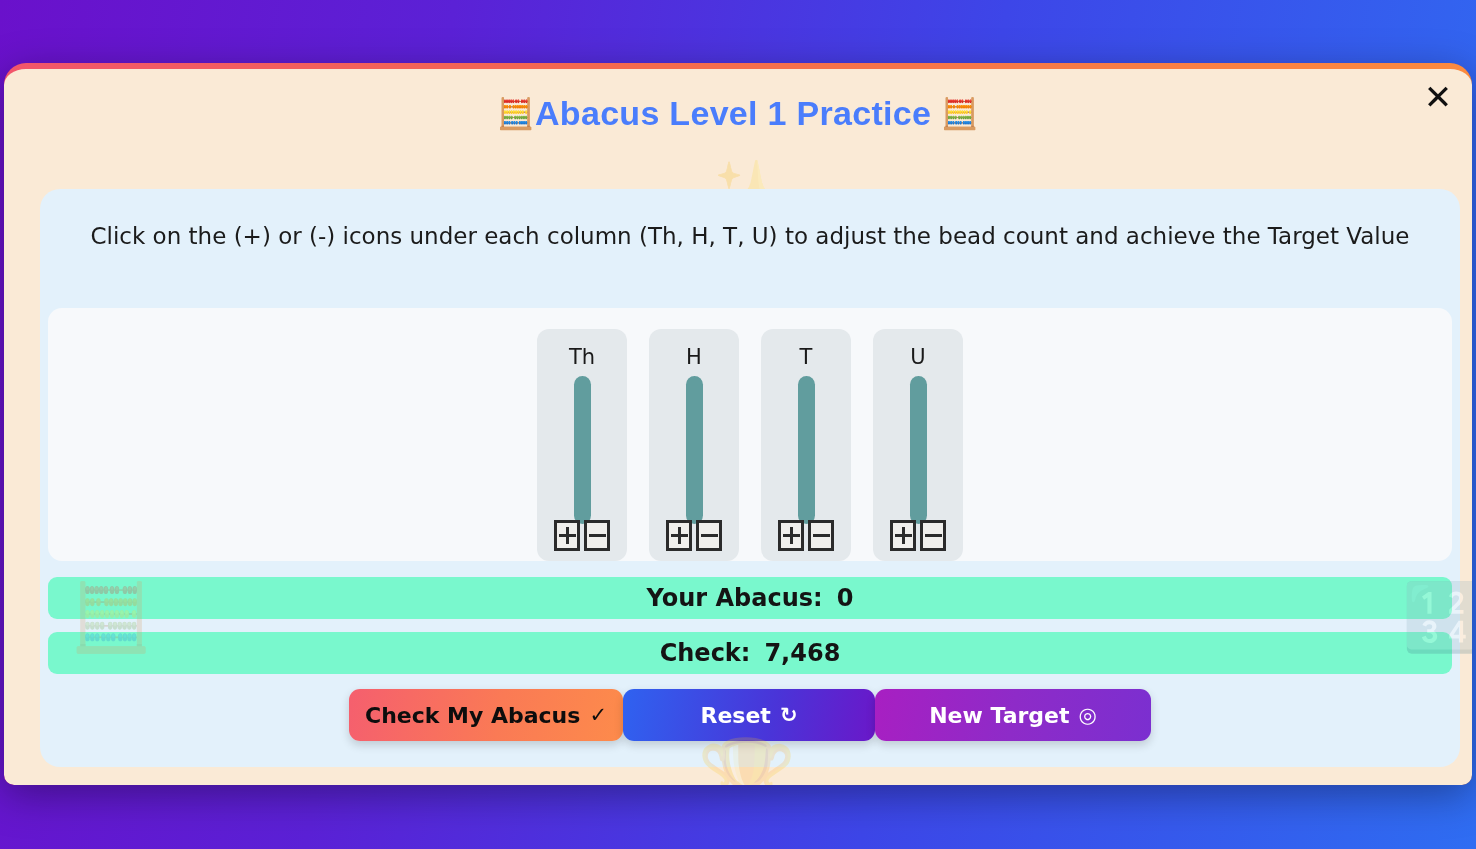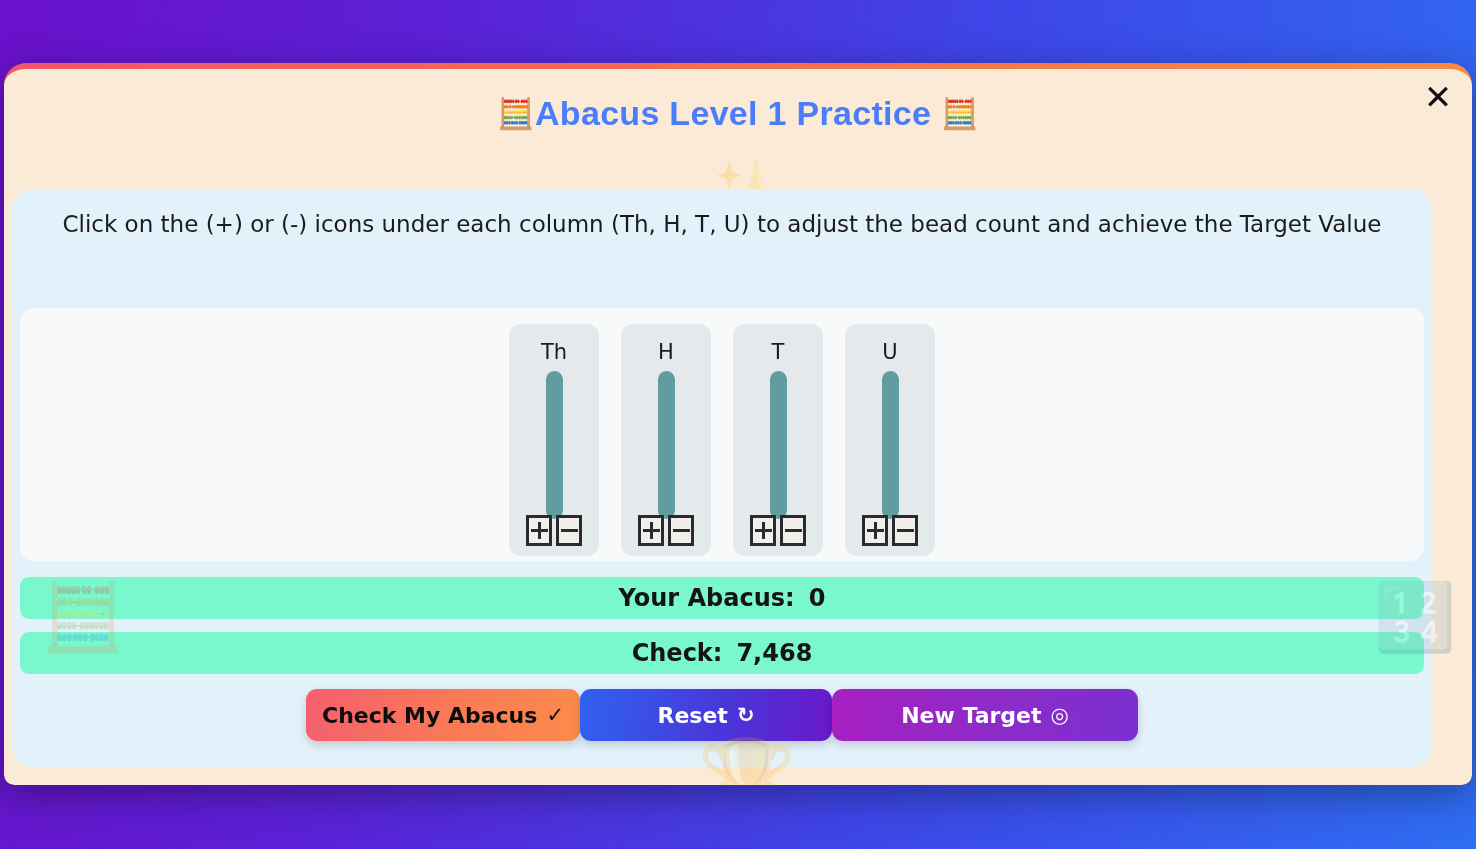--- a/index.html
+++ b/index.html
@@ -76,28 +76,28 @@
     color: #4a7dfc;
     letter-spacing: .3px;
     white-space: nowrap;
   }
   #title .emoji { font-size: 30px; vertical-align: middle; }
   #title .ttext { vertical-align: middle; }
 
   
   #panel {
     position: absolute;
-    left: 8px;
+    left: 36px;
     top: 120px;
     width: 1420px;
     height: 578px;
     background: #e3f1fb;
     border-radius: 20px;
     z-index: 6;
-    padding: 0;
+    padding: 12px;
   }
 
   #instruction {
     text-align: center;
     font-size: 23px;
     color: #1b1b1b;
     padding: 22px 20px 4px 20px;
     font-family: "DejaVu Sans", sans-serif;
     white-space: nowrap;
   }
@@ -105,21 +105,21 @@
   
   #abacus-area {
     position: absolute;
     left: 8px;
     top: 119px;
     width: 1404px;
     height: 253px;
     background: #f7f9fb;
     border-radius: 14px;
     display: flex;
-    align-items: center;
+    align-items: flex-end;
     justify-content: center;
     gap: 22px;
     padding-top: 10px;
   }
 
   .column {
     width: 90px;
     height: 232px;
     background: #e4e9ec;
     border-radius: 12px;
@@ -219,21 +219,21 @@
     width: 274px;
     background: linear-gradient(100deg, #f55f6e 0%, #fa7a55 55%, #fd8b4b 100%);
     color: #0d0d0d;
   }
   #reset-btn {
     width: 252px;
     background: linear-gradient(100deg, #2f62f0 0%, #4a34d8 60%, #6a18c9 100%);
     color: #ffffff;
   }
   #new-target-btn {
-    width: 306px;
+    width: 276px;
     background: linear-gradient(100deg, #a81fc2 0%, #8e2bc8 50%, #7b2fd0 100%);
     color: #ffffff;
   }
   .btn-ico { font-size: 21px; }
 </style>
 </head>
 <body>
 
 <div id="modal">
 

